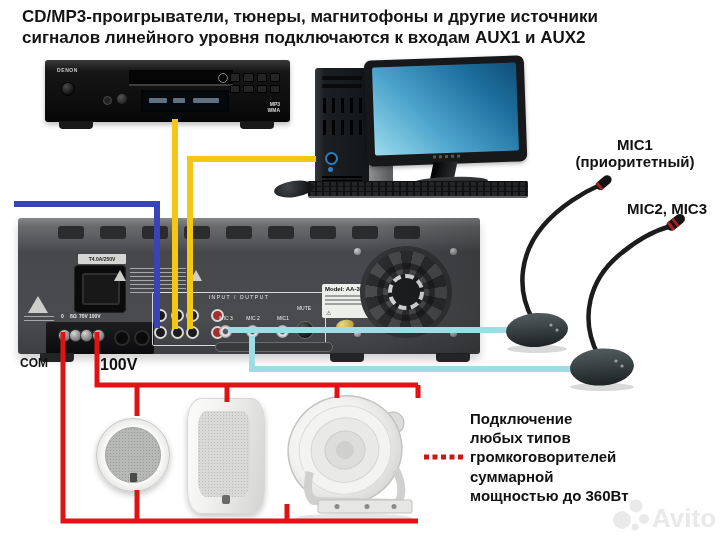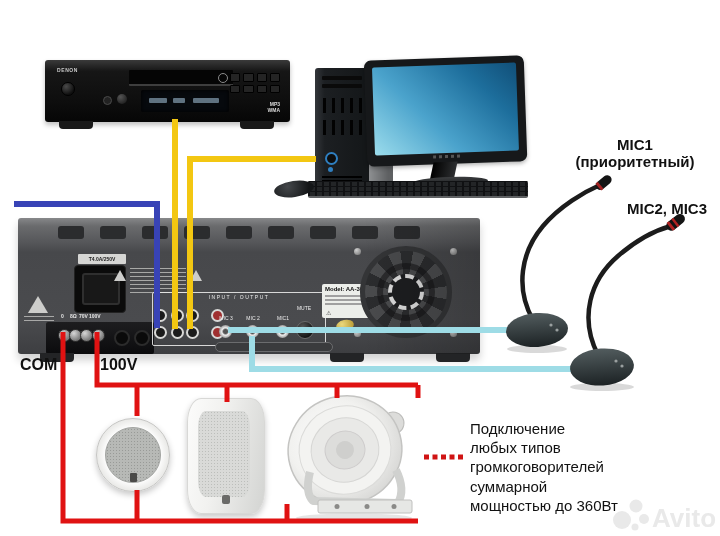--- a/index.html
+++ b/index.html
@@ -6,23 +6,23 @@
   .canvas{position:relative;width:720px;height:536px;background:#fff;overflow:hidden;
           font-family:"Liberation Sans","DejaVu Sans",sans-serif;color:#111;}
   .abs{position:absolute;}
   .pre{white-space:pre-line;}
 
   
   .header{left:22px;top:6px;width:670px;font-weight:bold;font-size:17px;line-height:1.26;color:#141414;}
   .aux-label{left:20px;top:140px;font-weight:bold;font-size:15.5px;line-height:1.22;}
   .mic1-label{left:556px;top:136px;width:158px;text-align:center;font-weight:bold;font-size:15px;line-height:1.15;}
   .mic23-label{left:627px;top:200px;font-weight:bold;font-size:15px;}
-  .com-label{left:20px;top:356px;font-weight:bold;font-size:16px;}
+  .com-label{left:20px;top:356px;font-weight:bold;font-size:12px;}
   .v100-label{left:100px;top:356px;font-weight:bold;font-size:16px;}
-  .note-label{left:470px;top:419px;font-weight:normal;font-size:15px;line-height:1.28;}
+  .note-label{left:470px;top:409px;font-weight:bold;font-size:15px;line-height:1.28;}
 
   
   .cd{left:45px;top:60px;width:245px;height:62px;border-radius:3px;
       background:linear-gradient(180deg,#3a3a3a 0,#161616 18%,#0d0d0d 70%,#060606);
       box-shadow:0 3px 5px rgba(0,0,0,.25);}
   .cd-foot{bottom:-7px;width:34px;height:8px;background:#191919;border-radius:0 0 4px 4px;}
   .cd-brand{left:12px;top:7px;font-size:5px;letter-spacing:.6px;color:#c9c9c9;font-weight:bold;}
   .cd-power{left:16px;top:22px;width:12px;height:12px;border-radius:50%;
             background:radial-gradient(circle at 35% 30%,#4a4a4a,#101010 70%);border:1px solid #000;}
   .cd-jack{left:58px;top:36px;width:7px;height:7px;border-radius:50%;background:#222;border:1px solid #4a4a4a;}
@@ -131,20 +131,22 @@
   svg text{font-family:"Liberation Sans","DejaVu Sans",sans-serif;}
   .overlay{left:0;top:0;z-index:5;pointer-events:none;}
   .lbl{z-index:6;}
   .dev{z-index:1;}
 </style>
 </head>
 <body>
 
 <div class="canvas">
 
+  <div class="abs header pre lbl">CD/MP3-проигрыватели, тюнеры, магнитофоны и другие источники
+сигналов линейного уровня подключаются к входам AUX1 и AUX2</div>
 
   <div class="abs cd dev">
     <div class="abs cd-foot" style="left:14px"></div>
     <div class="abs cd-foot" style="right:16px"></div>
     <div class="abs cd-brand">DENON</div>
     <div class="abs cd-power"></div>
     <div class="abs cd-jack"></div>
     <div class="abs cd-knob"></div>
     <div class="abs cd-tray">
       <div class="abs cd-cdlogo"></div>

